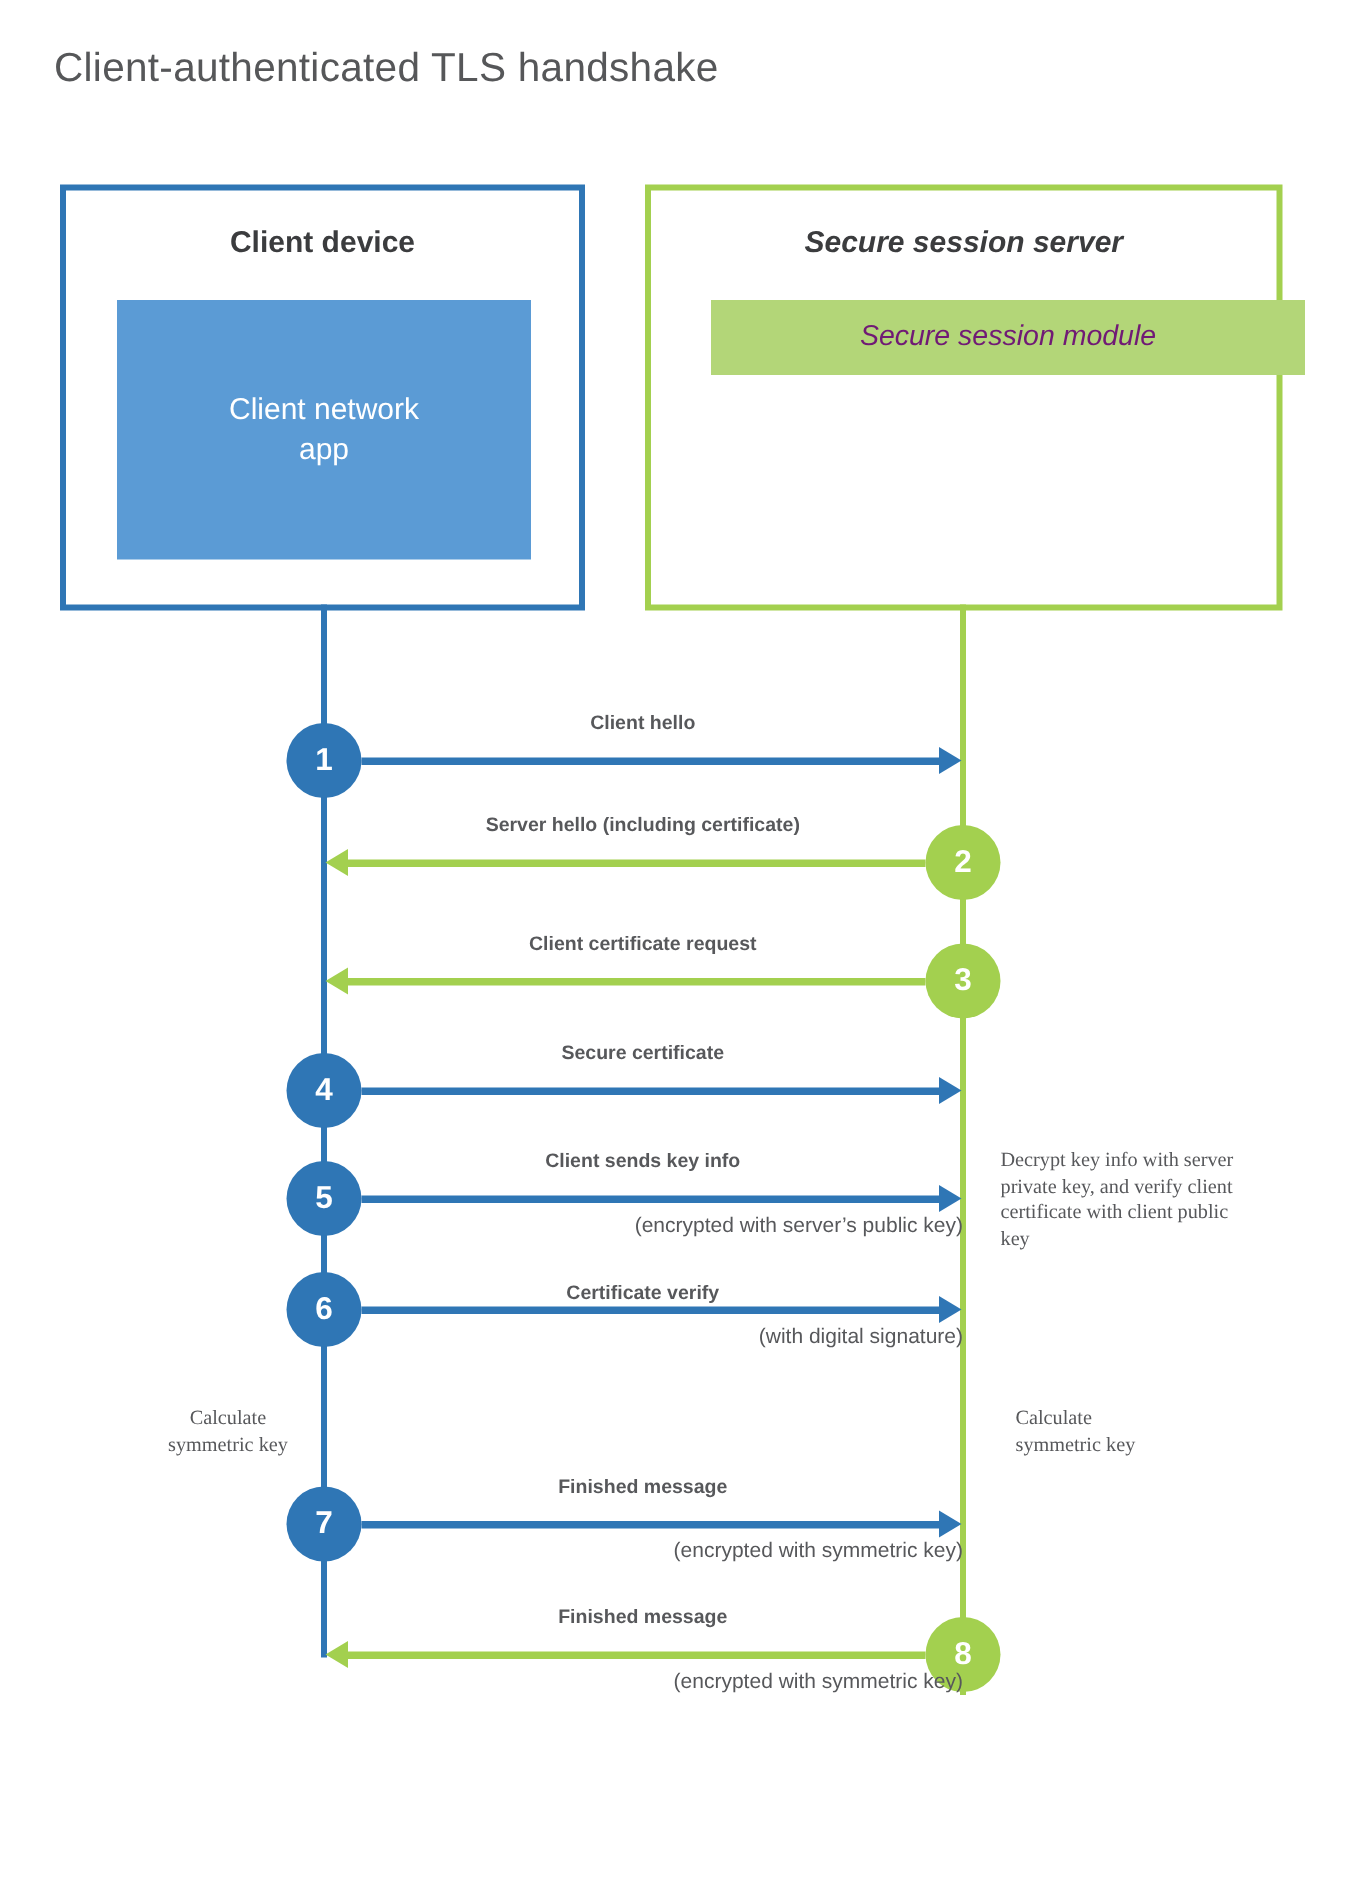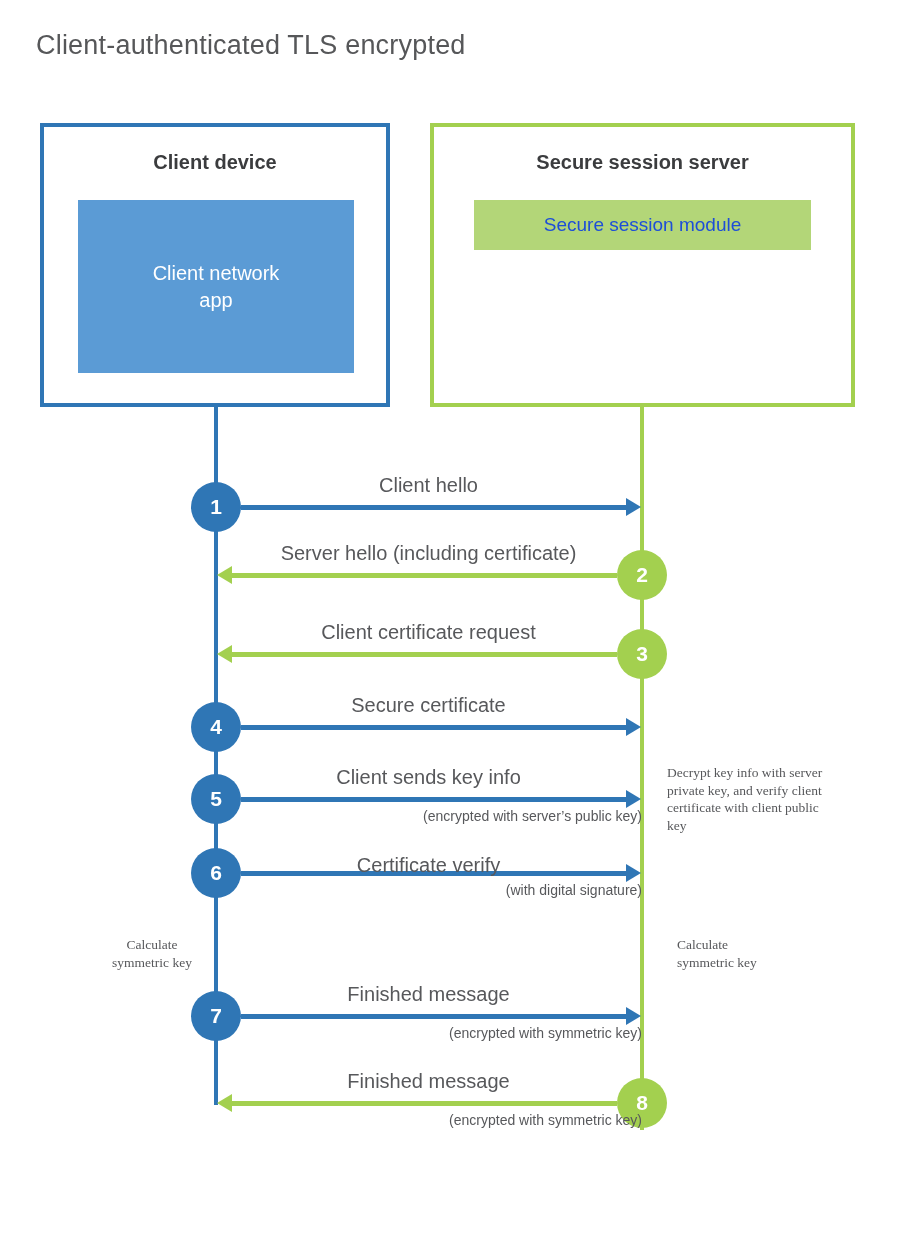--- a/index.html
+++ b/index.html
@@ -16,34 +16,34 @@
   .page-title{
     position:absolute;left:36px;top:30px;
     font-size:27px;font-weight:300;color:#565759;letter-spacing:.2px;
   }
 
   .actor-box{
     position:absolute;top:123px;height:284px;background:#fff;
     border:4px solid #0f172a;box-sizing:border-box;
   }
   .actor-box.client{left:40px;width:350px;border-color:var(--blue);}
-  .actor-box.server{left:430px;width:425px;border-color:var(--green);}
+  .actor-box.server{left:430px;width:425px;border-color:var(--green);font-style:italic;}
   .actor-title{
     position:absolute;left:0;right:0;top:24px;text-align:center;
     font-size:20px;font-weight:700;color:#3b3c3e;
   }
   .client-app{
     position:absolute;left:34px;top:73px;width:276px;height:173px;
     background:var(--bluefill);display:flex;align-items:center;justify-content:center;
     color:#fff;font-size:20px;line-height:1.35;text-align:center;
   }
   .client-app span{display:block;max-width:165px;}
   .server-bar{
-    position:absolute;left:40px;width:337px;height:50px;
-    background:var(--greenfill);color:#1d4ed8;font-size:19px;
+    position:absolute;left:40px;width:396px;height:50px;
+    background:var(--greenfill);color:#701a75;font-size:19px;
     text-align:center;line-height:50px;white-space:nowrap;overflow:hidden;
   }
   .server-bar.b0{top:73px;}
   .server-bar.b1{top:135px;}
   .server-bar.b2{top:196px;}
 
   .lifeline{position:absolute;width:4px;}
   .lifeline.blue{left:214px;top:403px;height:702px;background:var(--blue);}
   .lifeline.green{left:640px;top:403px;height:727px;background:var(--green);}
 
@@ -57,38 +57,38 @@
   .step-circle{
     position:absolute;width:50px;height:50px;border-radius:50%;
     display:flex;align-items:center;justify-content:center;
     color:#fff;font-size:21px;font-weight:700;
   }
   .step-circle.blue{background:var(--blue);}
   .step-circle.green{background:var(--green);}
 
   .msg-label{
     position:absolute;left:215px;width:427px;text-align:center;
-    font-size:20px;color:var(--gray);
+    font-size:13px;color:var(--gray);font-weight:bold;
   }
   .msg-sub{
     position:absolute;left:215px;width:427px;text-align:right;
     font-size:14px;color:var(--gray);
   }
 
   .note{position:absolute;font-size:13.5px;line-height:17.5px;color:var(--gray);font-family:Liberation Serif, serif;}
   .note.decrypt{left:667px;top:764px;width:165px;text-align:left;}
   .note.calc-left{left:102px;top:936px;width:100px;text-align:center;}
   .note.calc-right{left:677px;top:936px;width:100px;text-align:left;}
 </style>
 </head>
 <body>
 
 <div id="canvas">
 
-  <div class="page-title">Client-authenticated TLS encrypted</div>
+  <div class="page-title">Client-authenticated TLS handshake</div>
 
   <div class="actor-box client">
     <div class="actor-title">Client device</div>
     <div class="client-app">
       <span>Client network app</span>
     </div>
   </div>
 
   <div class="actor-box server">
     <div class="actor-title">Secure session server</div>

